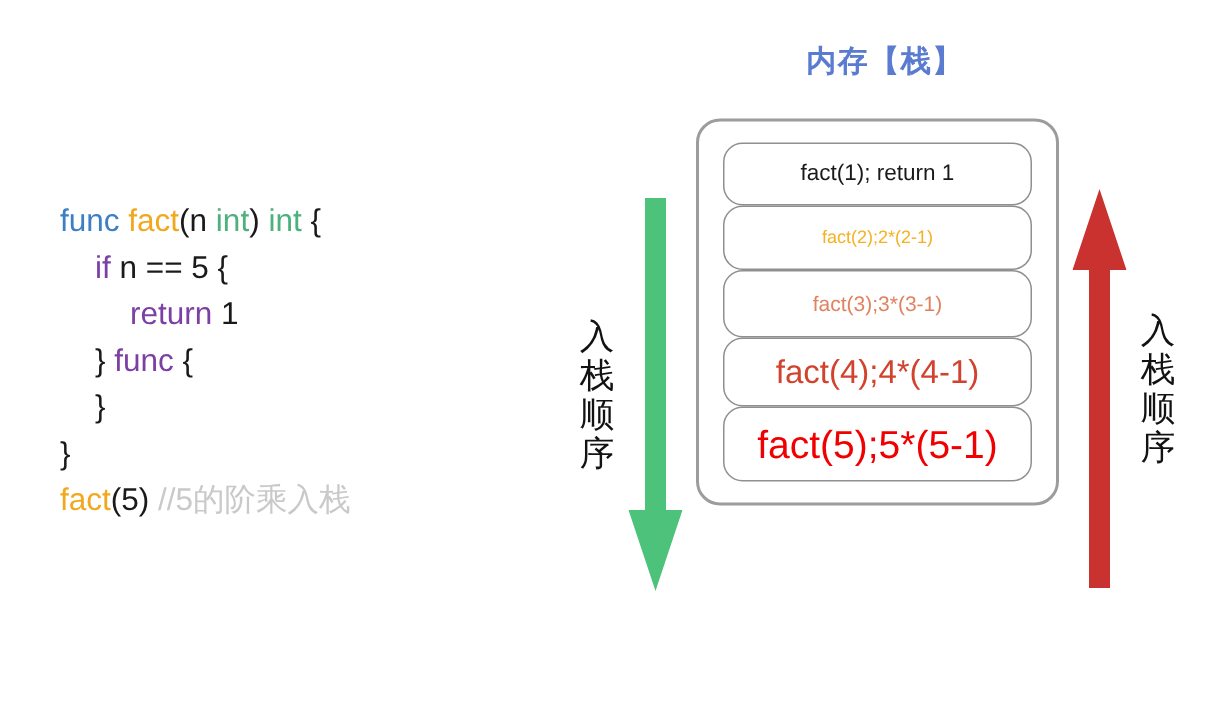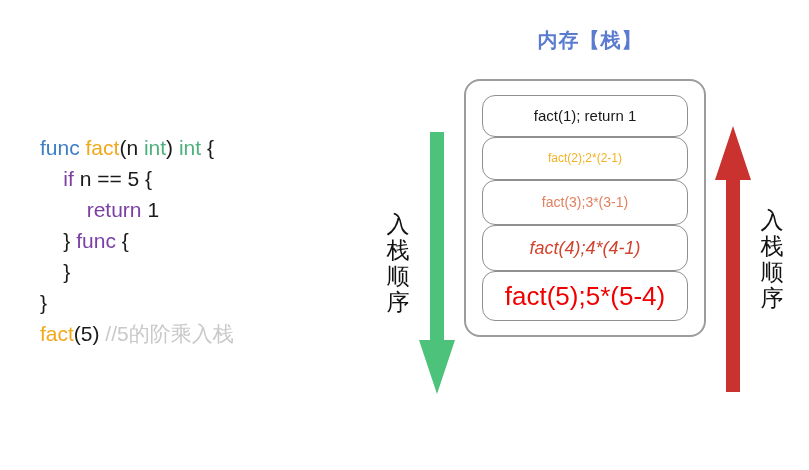--- a/index.html
+++ b/index.html
@@ -73,21 +73,21 @@
     background: #ffffff;
     display: flex;
     align-items: center;
     justify-content: center;
     text-align: center;
     white-space: nowrap;
   }
   .frame-1 { height: 52px; font-size: 15px; color: #1a1a1a; }
   .frame-2 { height: 54px; font-size: 12px; color: #F4B223; }
   .frame-3 { height: 56px; font-size: 14px; color: #E0825F; }
-  .frame-4 { height: 58px; font-size: 18px; color: #D2432E; font-style: italic; }
+  .frame-4 { height: 58px; font-size: 22px; color: #D2432E; }
   .frame-5 { height: 62px; font-size: 26px; color: #F00000; }
 
   
   .arrow-col {
     position: absolute;
     display: flex;
     align-items: center;
   }
   #push-arrow-group {
     left: 385px;
@@ -134,21 +134,21 @@
   </svg>
 </div>
 
 <div id="stack-title" style="color: rgb(90, 123, 208);">内存【栈】</div>
 
 <div id="stack-container">
   <div class="stack-frame frame-1" style="color: rgb(26, 26, 26);">fact(1); return 1</div>
   <div class="stack-frame frame-2" style="color: rgb(244, 178, 35);">fact(2);2*(2-1)</div>
   <div class="stack-frame frame-3" style="color: rgb(224, 130, 95);">fact(3);3*(3-1)</div>
   <div class="stack-frame frame-4" style="color: rgb(210, 67, 46);">fact(4);4*(4-1)</div>
-  <div class="stack-frame frame-5" style="color: rgb(240, 0, 0);">fact(5);5*(5-4)</div>
+  <div class="stack-frame frame-5" style="color: rgb(240, 0, 0);">fact(5);5*(5-1)</div>
 </div>
 
 <div class="arrow-col" id="pop-arrow-group">
   <svg class="arrow-svg" width="36" height="266" viewBox="0 0 36 266">
     <polygon points="18,0 36,54 25,54 25,266 11,266 11,54 0,54" fill="#C9322E"></polygon>
   </svg>
   <div class="v-label">入栈顺序</div>
 </div>
 
 </body></html>

